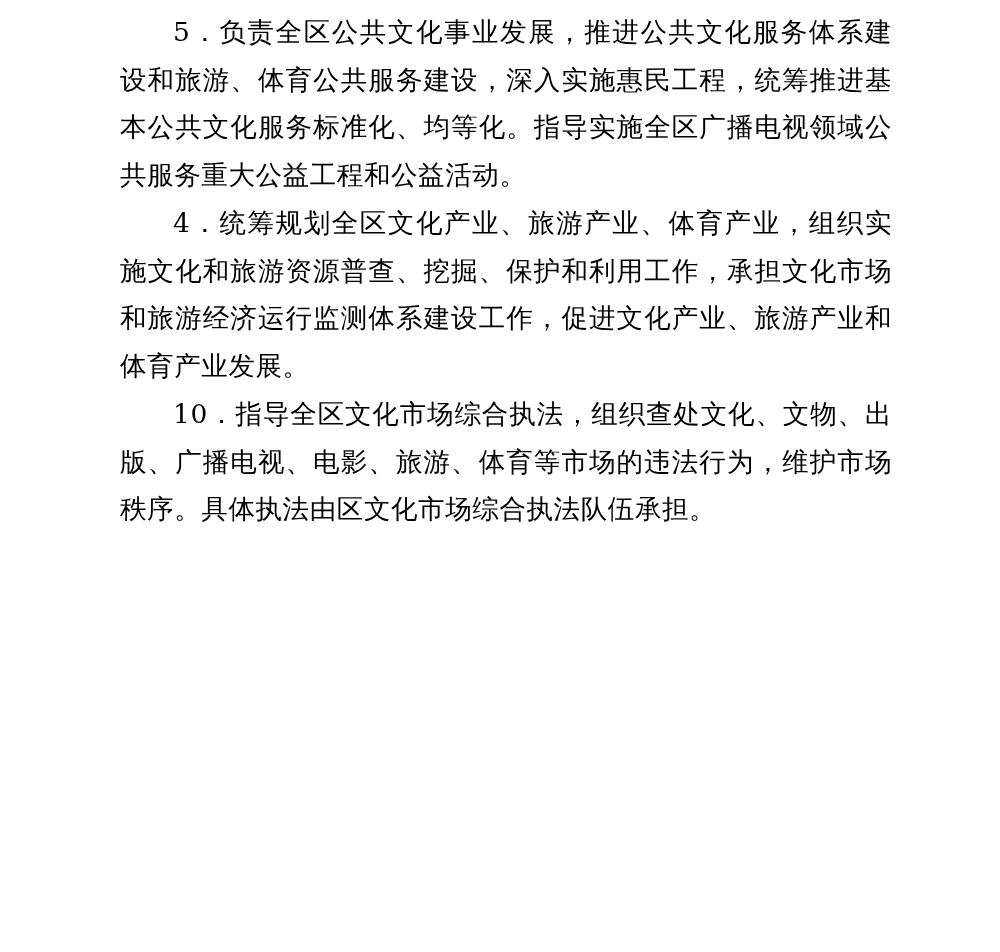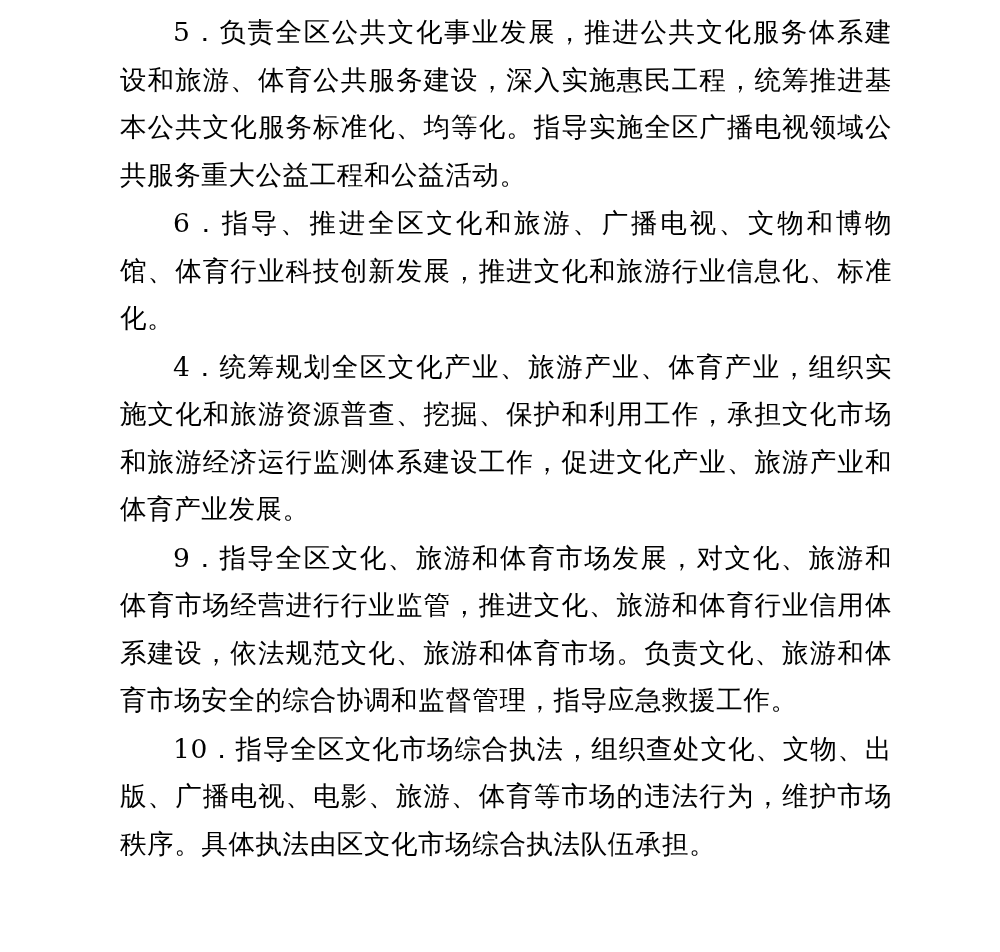--- a/index.html
+++ b/index.html
@@ -31,17 +31,15 @@
     letter-spacing: 0.6px;
     white-space: pre-wrap;
     word-break: break-all;
   }
 </style>
 </head>
 <body>
 
 <div class="page">
   <p class="para">5．负责全区公共文化事业发展，推进公共文化服务体系建设和旅游、体育公共服务建设，深入实施惠民工程，统筹推进基本公共文化服务标准化、均等化。指导实施全区广播电视领域公共服务重大公益工程和公益活动。</p>
-  <p class="para">6．指导、推进全区文化和旅游、广播电视、文物和博物馆、体育行业科技创新发展，推进文化和旅游行业信息化、标准化。</p>
   <p class="para">4．统筹规划全区文化产业、旅游产业、体育产业，组织实施文化和旅游资源普查、挖掘、保护和利用工作，承担文化市场和旅游经济运行监测体系建设工作，促进文化产业、旅游产业和体育产业发展。</p>
-  <p class="para">9．指导全区文化、旅游和体育市场发展，对文化、旅游和体育市场经营进行行业监管，推进文化、旅游和体育行业信用体系建设，依法规范文化、旅游和体育市场。负责文化、旅游和体育市场安全的综合协调和监督管理，指导应急救援工作。</p>
   <p class="para">10．指导全区文化市场综合执法，组织查处文化、文物、出版、广播电视、电影、旅游、体育等市场的违法行为，维护市场秩序。具体执法由区文化市场综合执法队伍承担。</p>
 </div>
 
 </body></html>

